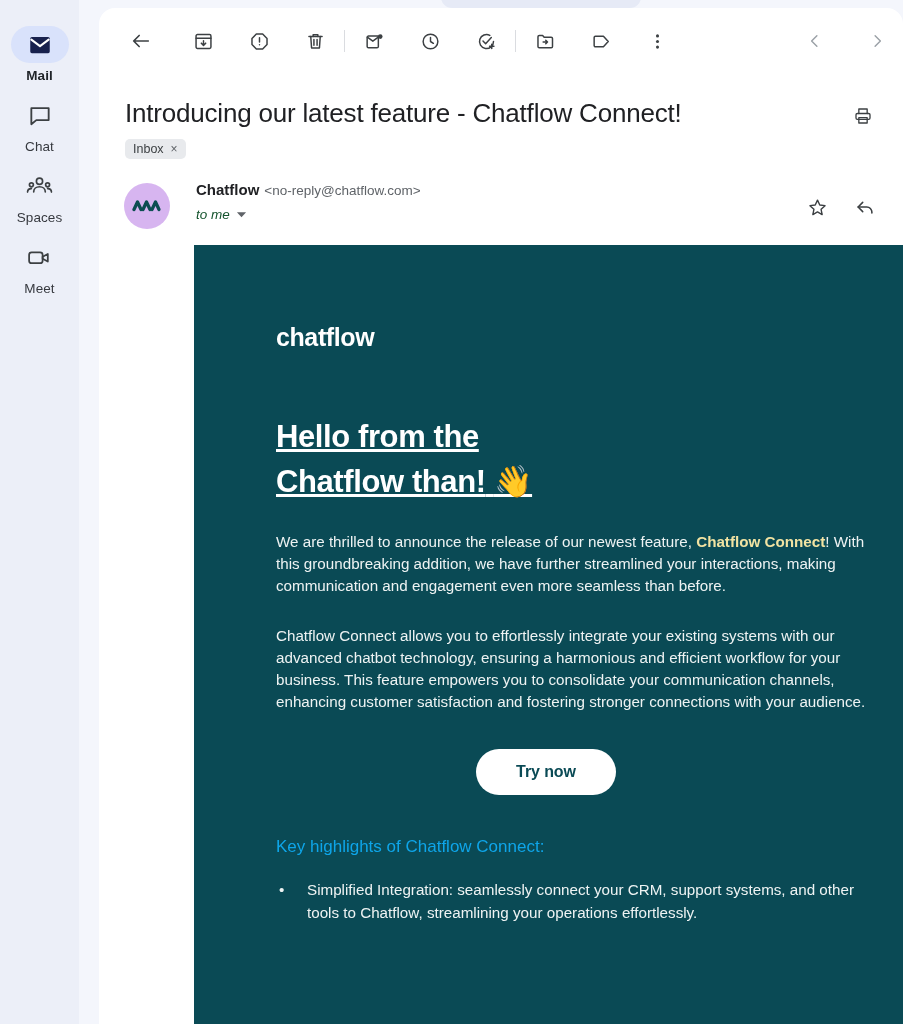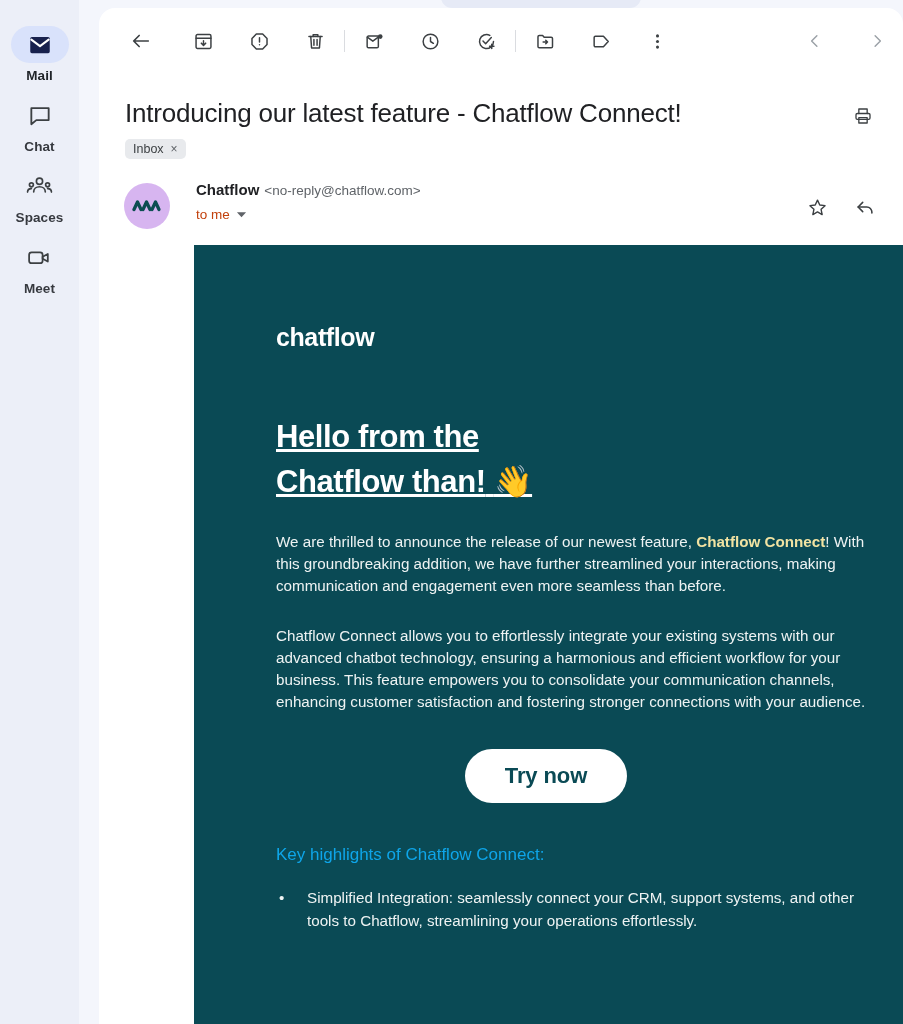--- a/index.html
+++ b/index.html
@@ -51,21 +51,20 @@
     width: 58px; height: 37px;
     border-radius: 19px;
     display: flex; align-items: center; justify-content: center;
   }
   .rail-item.active .rail-pill { background: #d9e2fb; }
   .rail-label {
     margin-top: 5px;
     font-size: 13.5px;
     color: #36393f;
     letter-spacing: .1px;
-    font-weight: bold;
   }
   .rail-item.active .rail-label { font-weight: 700; color: #1f2328; }
 
   
   .gap-col { width: 20px; min-width: 20px; background: #f4f6fc; }
 
   
   .card {
     flex: 1;
     margin-top: 8px;
@@ -162,24 +161,25 @@
   }
   .sender-email {
     font-size: 13.5px;
     color: #5f6368;
     font-weight: 400;
     margin-left: 5px;
   }
   .to-me {
     margin-top: 8px;
     font-size: 13.5px;
-    color: #c2410c;
+    color: #14532d;
     display: flex; align-items: center; gap: 6px;
     cursor: pointer;
     width: fit-content;
+    font-style: italic;
   }
   .sender-actions { display: flex; align-items: center; gap: 16px; margin-top: 10px; }
   .sa-btn { width: 32px; height: 32px; display:flex; align-items:center; justify-content:center;
             border-radius: 50%; cursor: pointer; color: #3c4043; }
 
   
   .body-wrap {
     margin: 16px 0 0 95px;
     flex: 1;
     background: #0a4a55;
@@ -207,21 +207,21 @@
     font-size: 15.2px;
     line-height: 22.2px;
     color: #eef3f3;
     max-width: 600px;
   }
   .hl { color: #f2e3a2; font-weight: 700; }
   .cta-row { margin-top: 36px; width: 540px; display: flex; justify-content: center; }
   .cta {
     background: #ffffff;
     color: #0a4a55;
-    font-size: 22px;
+    font-size: 16px;
     font-weight: 700;
     border: none;
     border-radius: 28px;
     padding: 14px 40px;
     cursor: pointer;
     letter-spacing: -.1px;
   }
   .key-head {
     margin-top: 42px;
     font-size: 17px;

